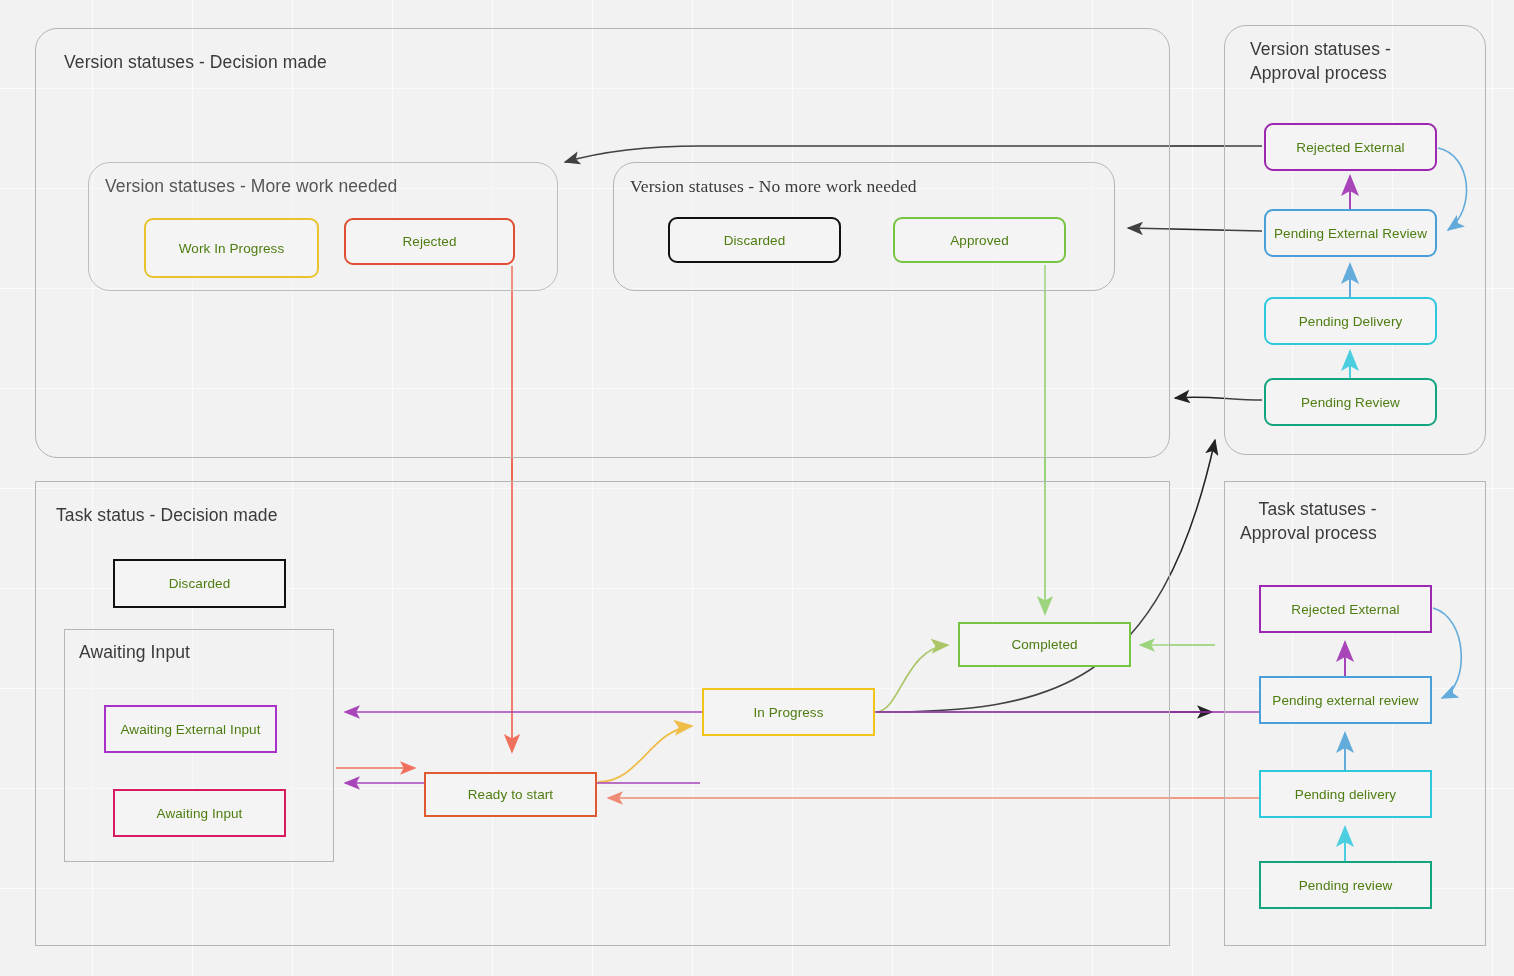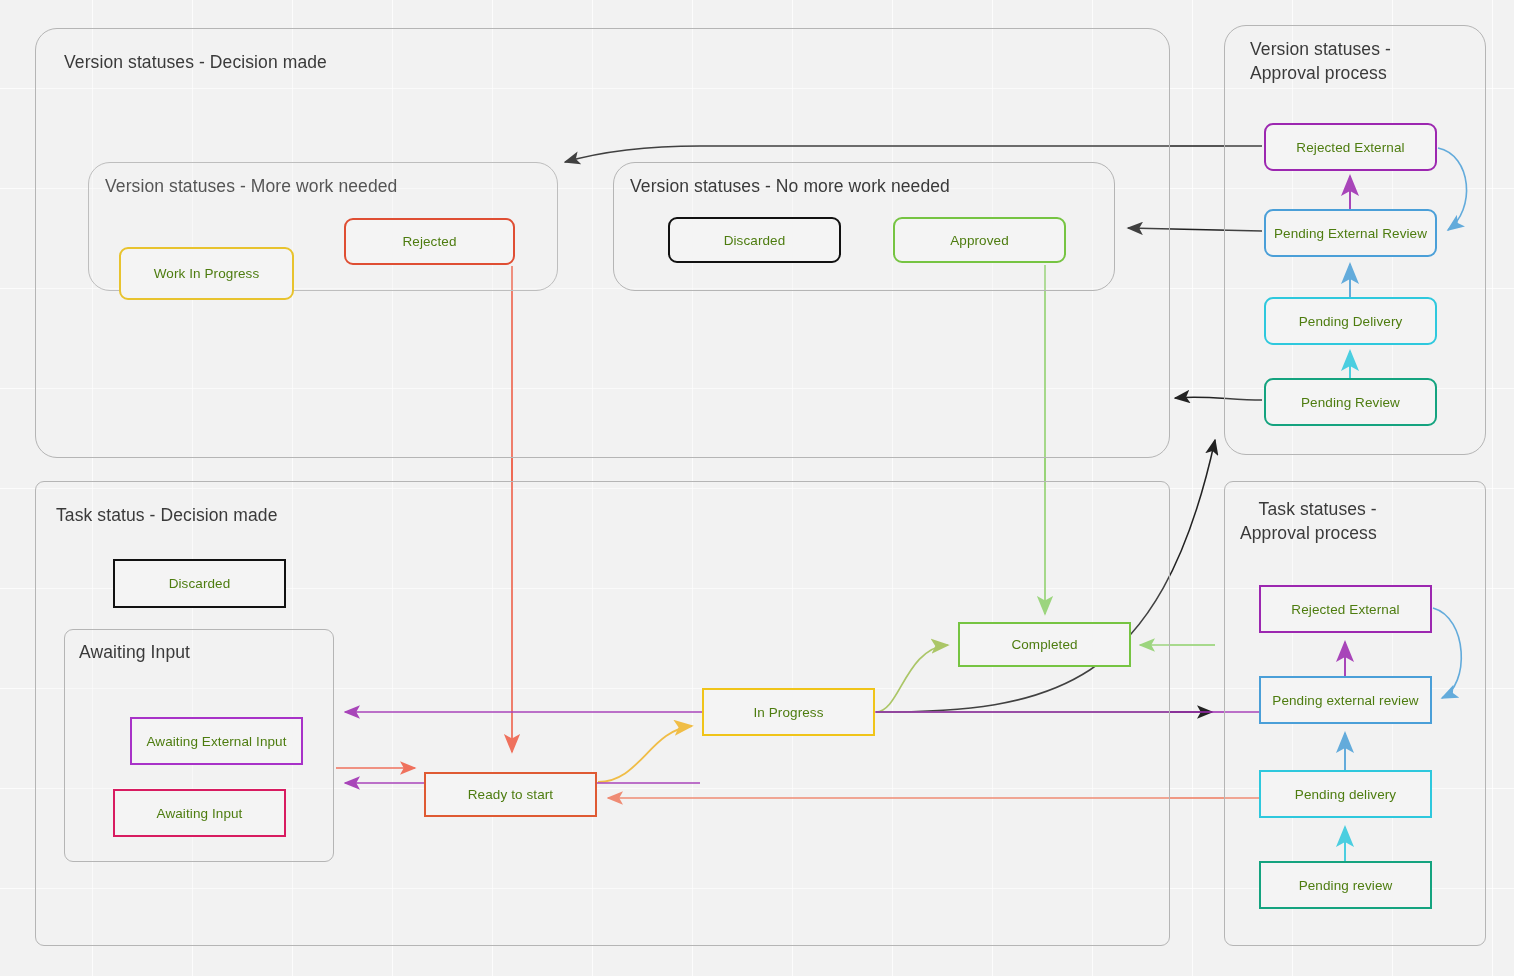--- a/index.html
+++ b/index.html
@@ -21,21 +21,21 @@
   #edges{position:absolute;left:0;top:0;width:1514px;height:976px;pointer-events:none;}
 
   
   .group{
     position:absolute;
     border:1.6px solid #b5b5b5;
     background:rgba(242,242,242,0.15);
     box-sizing:border-box;
   }
   .group.rounded{border-radius:22px;}
-  .group.square{border-radius:9px;}
+  .group.square{border-radius:0;}
   .group-title{
     position:absolute;
     color:#3a3a3a;
     font-size:17.5px;
     line-height:1.35;
     white-space:pre-line;
     letter-spacing:.1px;
   }
 
   
@@ -133,38 +133,38 @@
     <path d="M1345,861 L1345,827" fill="none" stroke="#2ec8dd" stroke-width="2" marker-end="url(#ah-cyan)"></path>
   </svg>
 
   <div class="group rounded" style="left: 88px; top: 162px; width: 470px; height: 129px;">
     <div class="group-title" style="left: 16px; top: 12px;">Version statuses - More work needed</div>
   </div>
   <div class="group rounded" style="left: 35px; top: 28px; width: 1135px; height: 430px;">
     <div class="group-title" style="left: 28px; top: 22px;">Version statuses - Decision made</div>
   </div>
   <div class="group rounded" style="left: 613px; top: 162px; width: 502px; height: 129px;">
-    <div class="group-title" style="left: 16px; top: 12px;">Version statuses - No more work needed</div>
+    <div class="group-title" style="left: 16px; top: 12px; font-family: Liberation Serif, serif;">Version statuses - No more work needed</div>
   </div>
   <div class="group rounded" style="left: 1224px; top: 25px; width: 262px; height: 430px;">
     <div class="group-title" style="left: 25px; top: 12px;">Version statuses -
 Approval process</div>
   </div>
   <div class="group square" style="left: 35px; top: 481px; width: 1135px; height: 465px;">
     <div class="group-title" style="left: 20px; top: 22px;">Task status - Decision made</div>
   </div>
   <div class="group square" style="left: 64px; top: 629px; width: 270px; height: 233px;">
     <div class="group-title" style="left: 14px; top: 11px;">Awaiting Input</div>
   </div>
   <div class="group square" style="left: 1224px; top: 481px; width: 262px; height: 465px;">
     <div class="group-title" style="left: 15px; top: 16px; text-align: right;">Task statuses -
 Approval process</div>
   </div>
 
-  <div class="node rounded" style="left: 119px; top: 218px; width: 175px; height: 53px; border: 2px solid rgb(232, 195, 46); margin-top: 29px;">
+  <div class="node rounded" style="left: 144px; top: 218px; width: 175px; height: 60px; border: 2px solid rgb(232, 195, 46);">
       <span>Work In Progress</span>
     </div>
   <div class="node rounded" style="left: 344px; top: 218px; width: 171px; height: 47px; border: 2px solid rgb(223, 78, 51);">
       <span>Rejected</span>
     </div>
   <div class="node rounded" style="left: 668px; top: 217px; width: 173px; height: 46px; border: 2px solid rgb(17, 17, 17);">
       <span>Discarded</span>
     </div>
   <div class="node rounded" style="left: 893px; top: 217px; width: 173px; height: 46px; border: 2px solid rgb(118, 196, 66);">
       <span>Approved</span>
@@ -177,21 +177,21 @@
     </div>
   <div class="node rounded" style="left: 1264px; top: 297px; width: 173px; height: 48px; border: 2px solid rgb(46, 200, 221);">
       <span>Pending Delivery</span>
     </div>
   <div class="node rounded" style="left: 1264px; top: 378px; width: 173px; height: 48px; border: 2px solid rgb(20, 163, 127);">
       <span>Pending Review</span>
     </div>
   <div class="node square" style="left: 113px; top: 559px; width: 173px; height: 49px; border: 2px solid rgb(17, 17, 17);">
       <span>Discarded</span>
     </div>
-  <div class="node square" style="left: 130px; top: 705px; width: 173px; height: 48px; border: 2px solid rgb(168, 50, 200); margin-top: 12px;">
+  <div class="node square" style="left: 104px; top: 705px; width: 173px; height: 48px; border: 2px solid rgb(168, 50, 200);">
       <span>Awaiting External Input</span>
     </div>
   <div class="node square" style="left: 113px; top: 789px; width: 173px; height: 48px; border: 2px solid rgb(216, 27, 96);">
       <span>Awaiting Input</span>
     </div>
   <div class="node square" style="left: 424px; top: 760px; width: 173px; height: 45px; border: 2px solid rgb(223, 90, 51); margin-top: 12px;">
       <span>Ready to start</span>
     </div>
   <div class="node square" style="left: 702px; top: 688px; width: 173px; height: 48px; border: 2px solid rgb(240, 196, 25);">
       <span>In Progress</span>

